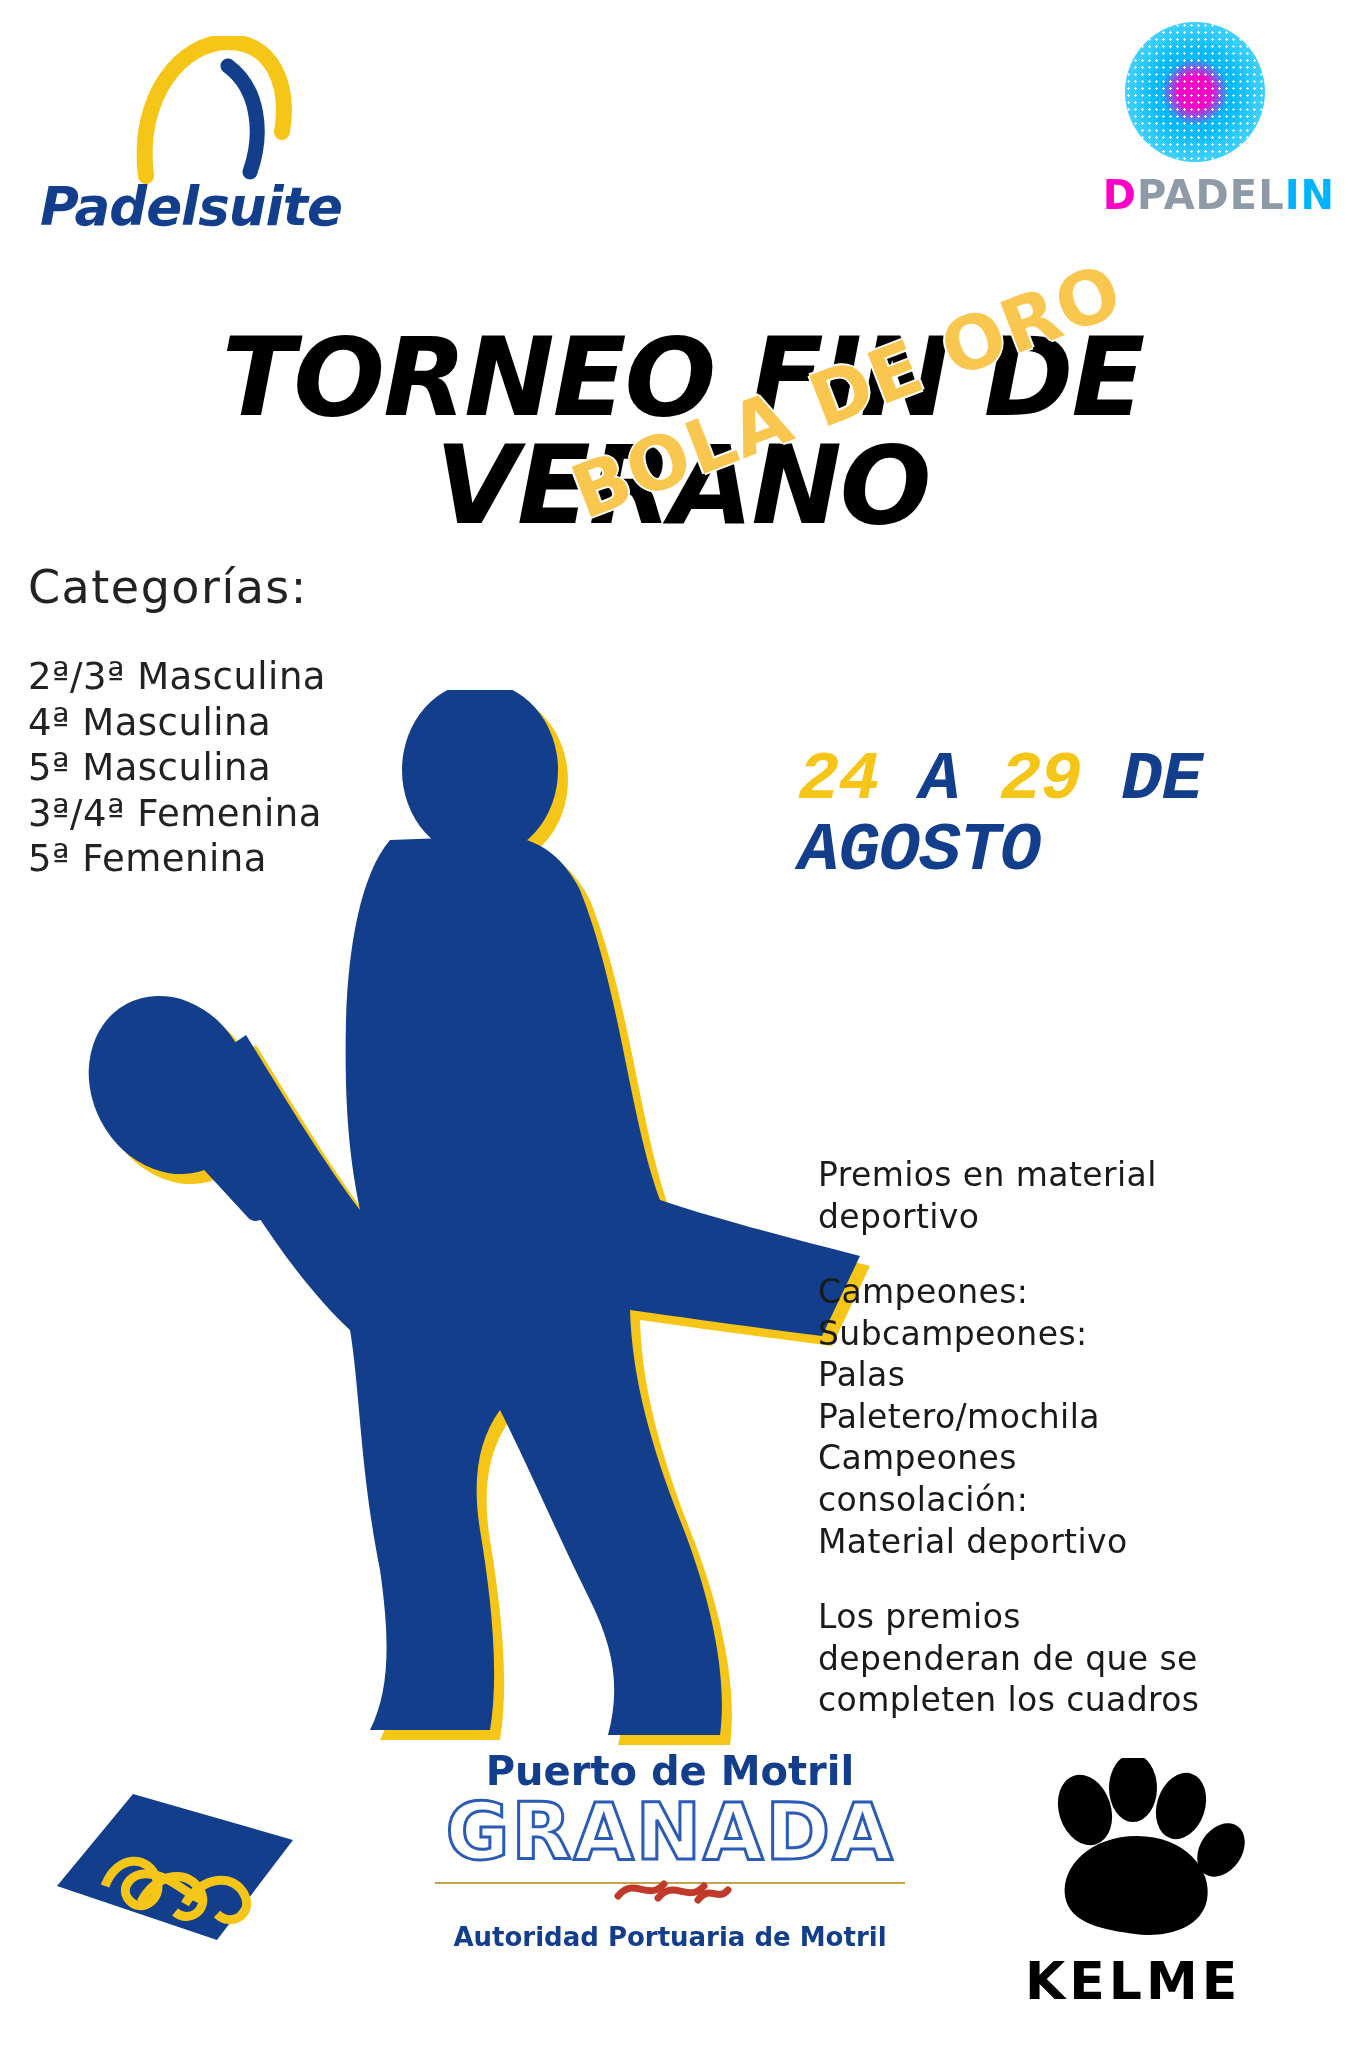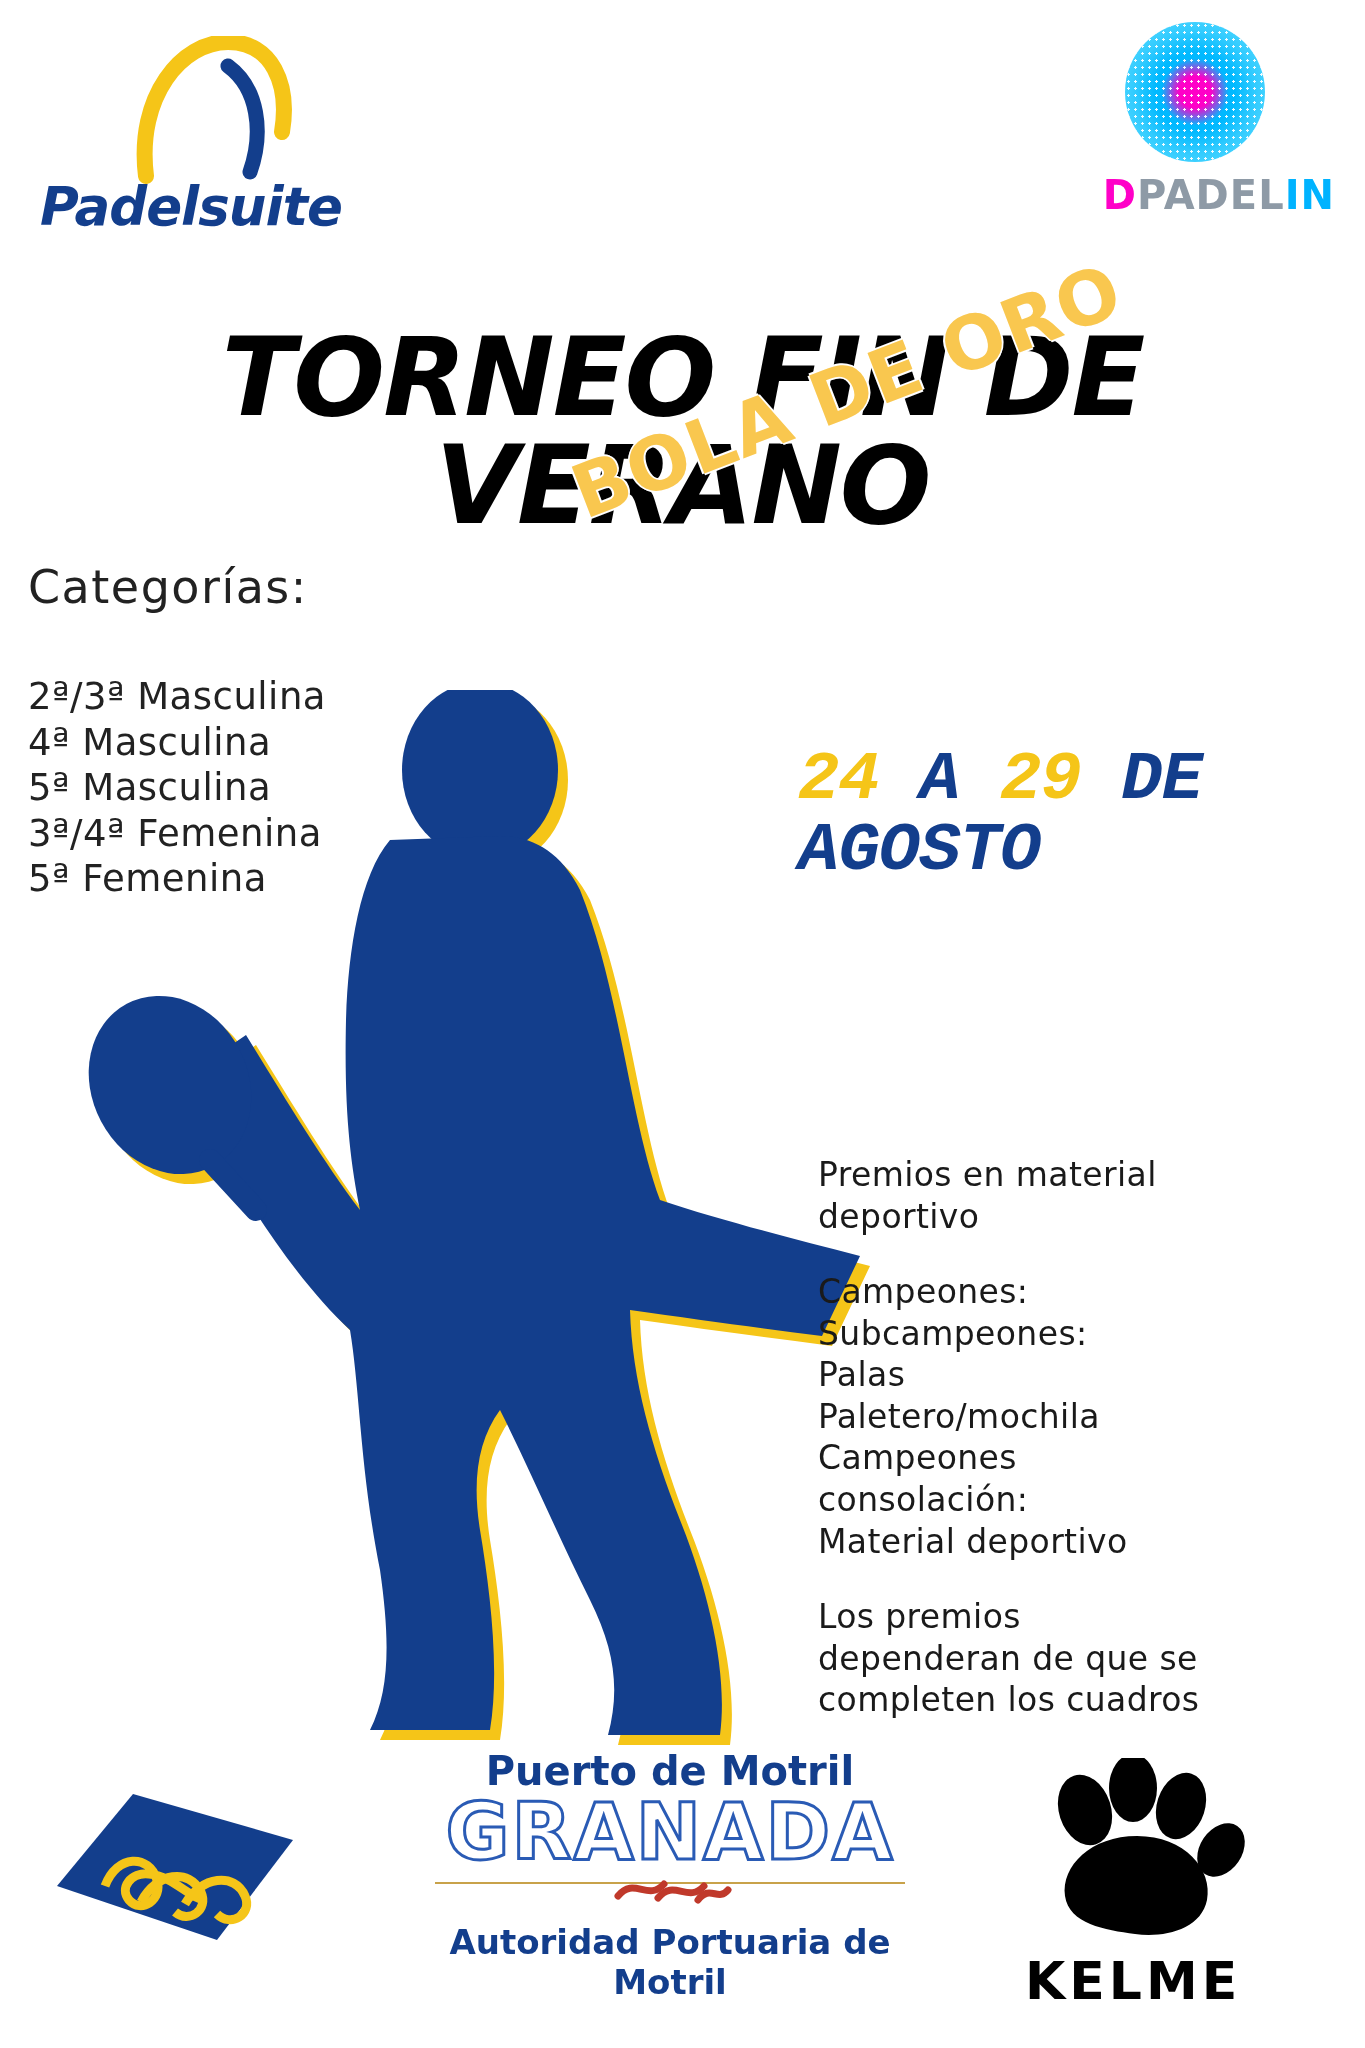--- a/index.html
+++ b/index.html
@@ -132,21 +132,21 @@
     position: absolute;
     left: 28px;
     top: 560px;
     width: 470px;
     color: #1a1a1a;
   }
   .cat-head {
     font-family: "DejaVu Sans", sans-serif;
     font-size: 46px;
     letter-spacing: 1.5px;
-    margin-bottom: 60px;
+    margin-bottom: 40px;
     color: #222;
   }
   .cat-list {
     font-family: "DejaVu Sans", sans-serif;
     font-size: 37px;
     line-height: 1.23;
     letter-spacing: 0.5px;
     color: #222;
   }
   .cat-list div { white-space: nowrap; }
@@ -240,21 +240,21 @@
     height: 2px;
     background: #c8a24a;
     margin: 8px auto 0 auto;
   }
   .puerto-wave {
     margin-top: -12px;
   }
   .puerto-bottom {
     font-family: "DejaVu Sans", sans-serif;
     font-weight: bold;
-    font-size: 34px;
+    font-size: 26px;
     color: #133e8c;
     margin-top: 6px;
   }
 
   .kelme-logo {
     position: absolute;
     right: 60px;
     top: 18px;
     width: 280px;
     height: 260px;

